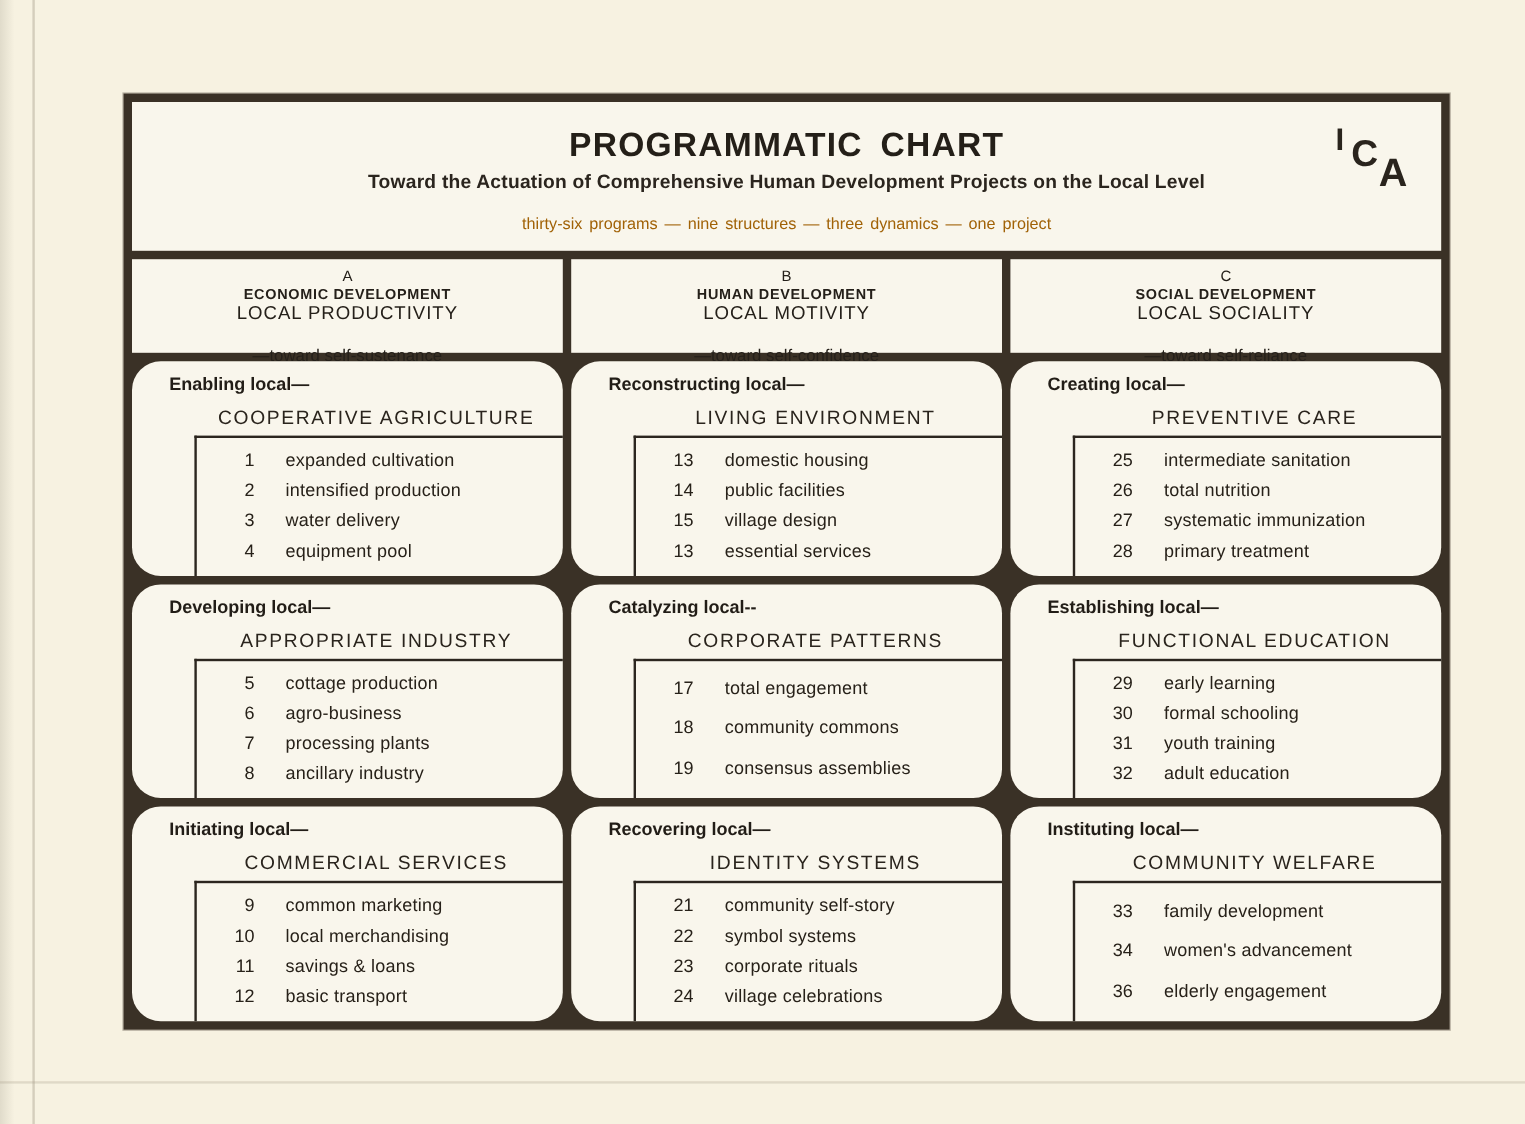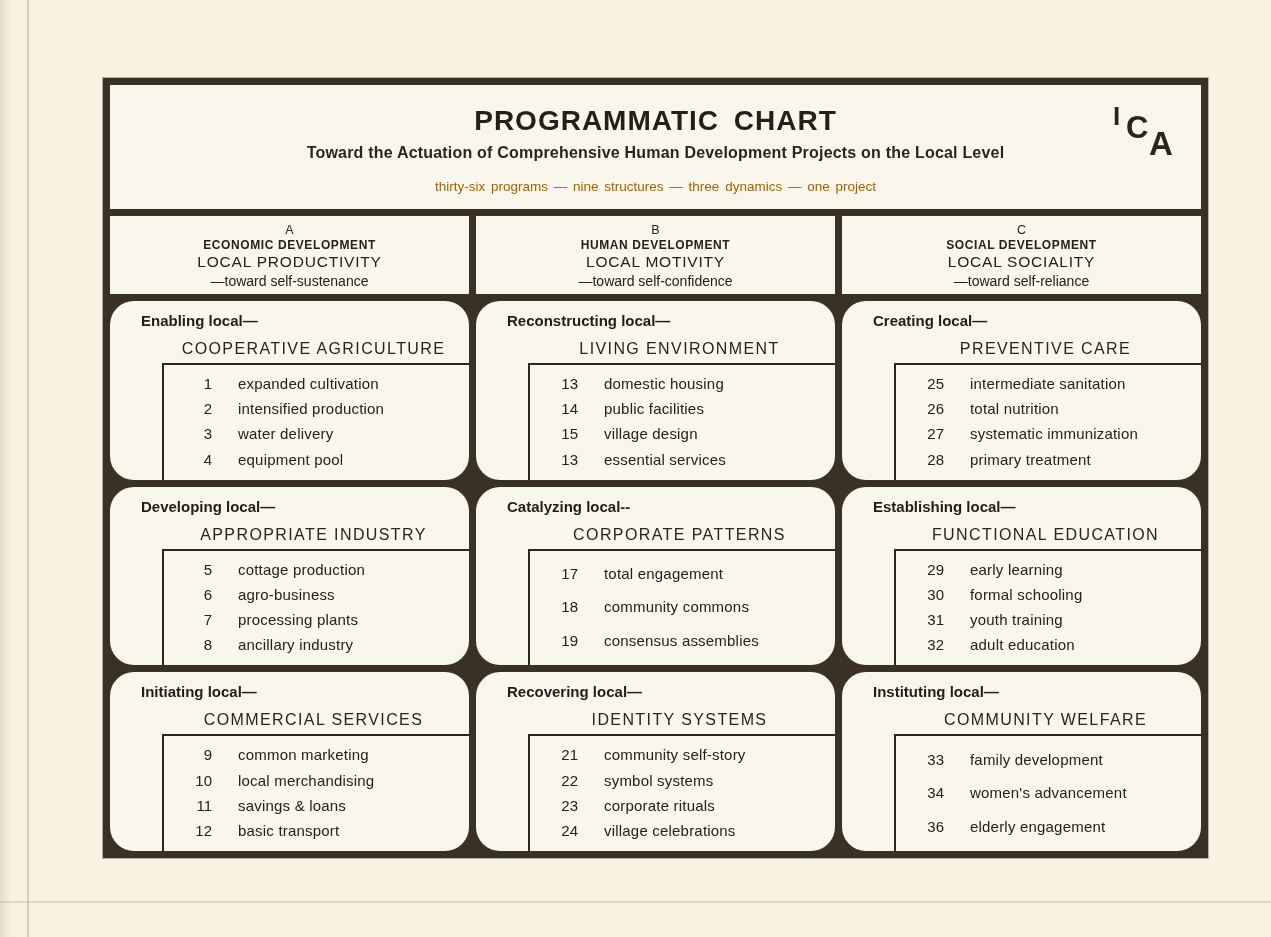--- a/index.html
+++ b/index.html
@@ -39,21 +39,21 @@
     flex:1;display:grid;gap:7px;
     grid-template-columns:1fr 1fr 1fr;
     grid-template-rows:78px 1fr 1fr 1fr;
   }
   .hdr-cell{
     background:#f9f6ec;text-align:center;box-sizing:border-box;padding-top:7px;line-height:1.22;
   }
   .hdr-letter{font-size:12.5px;}
   .hdr-title{font-size:12px;font-weight:bold;letter-spacing:0.6px;}
   .hdr-sub{font-size:15.5px;letter-spacing:0.8px;}
-  .hdr-motto{font-size:14px;margin-top:1px;}
+  .hdr-motto{font-size:14px;margin-top:16px;}
 
   .cell{position:relative;background:#f9f6ec;box-sizing:border-box;border-radius:24px;}
   .cell-dynamic{position:absolute;left:31px;top:11px;font-size:15px;font-weight:600;color:#221d17;}
   .cell-heading{
     position:absolute;left:52px;right:4px;top:39px;text-align:center;
     font-size:16px;letter-spacing:1.4px;color:#2a241d;
   }
   .item-box{
     position:absolute;left:52px;right:0;top:62px;bottom:0;
     border-top:2px solid #2c261f;border-left:2px solid #2c261f;

